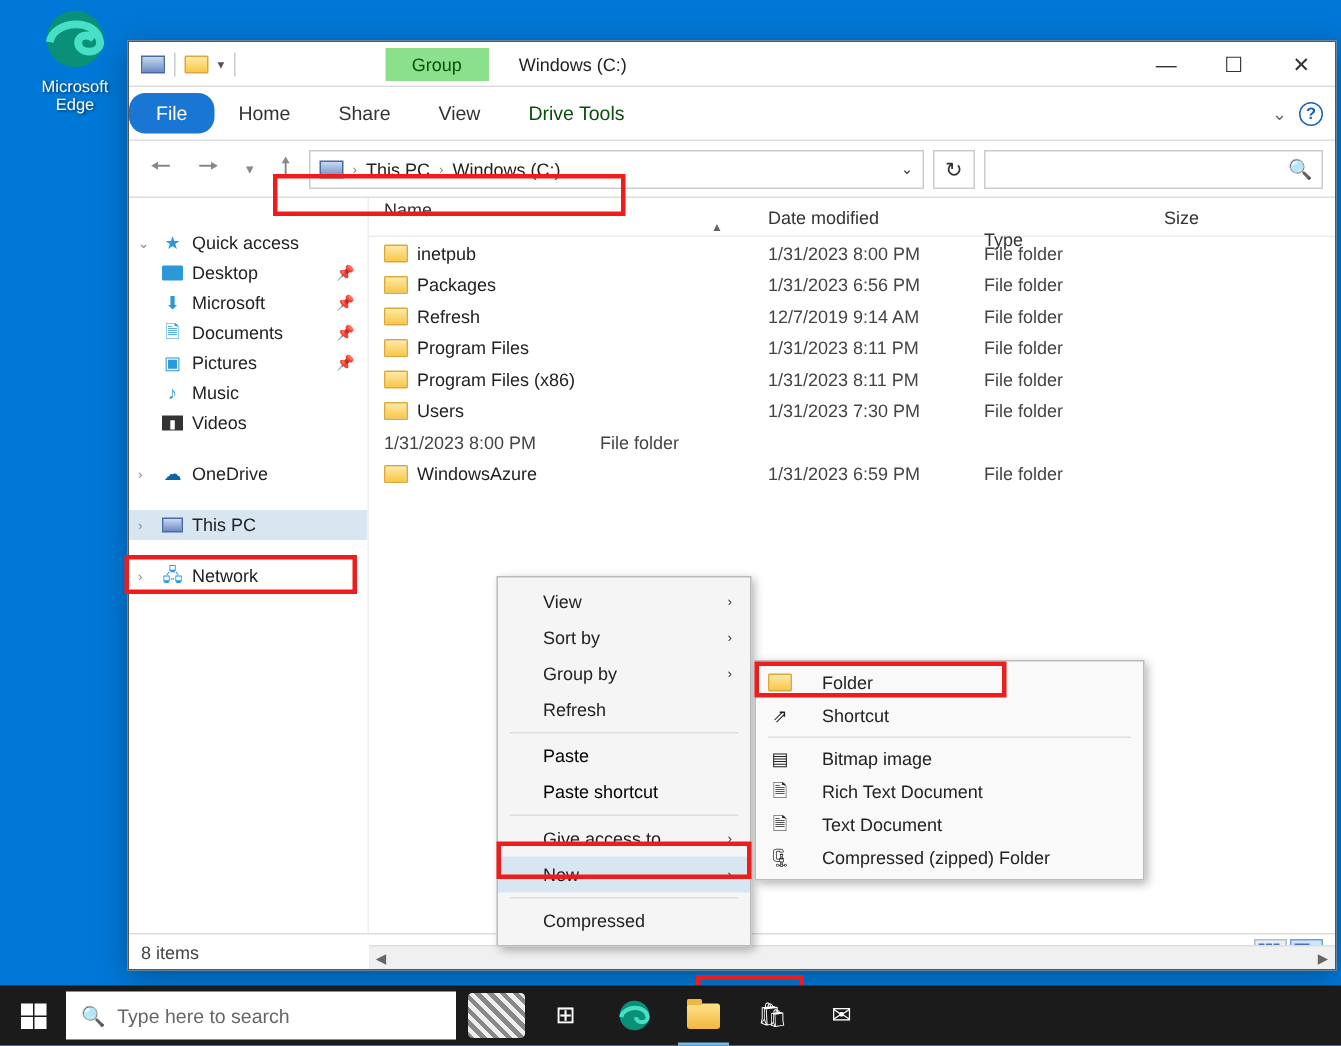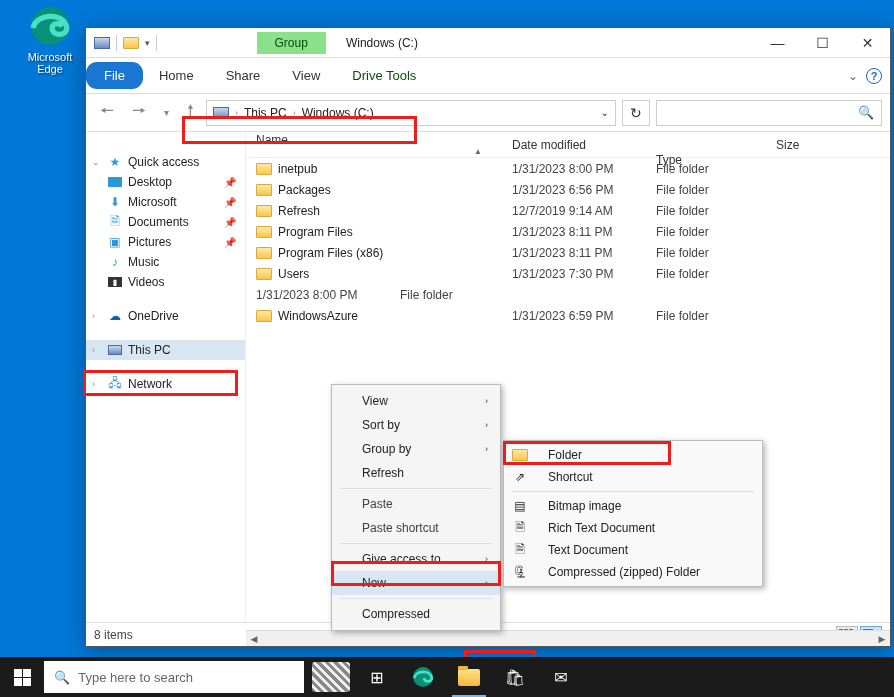--- a/index.html
+++ b/index.html
@@ -77,21 +77,21 @@
   .view-toggles { margin-left: auto; display: flex; gap: 2px; }
   .vt { width: 22px; height: 18px; border: 1px solid #bbb; background: #e3eefb; display: flex; flex-wrap: wrap; padding: 2px; gap: 1px; }
   .vt.details { background: #cfe3f9; border-color: #6da3dd; }
   .vt span { width: 10px; height: 1.5px; background: #4a77b3; }
   .vt.grid span { width: 4px; height: 4px; }
 
   
   .ctx1 { position: absolute; top: 384px; left: 331px; width: 170px; background: #f5f5f5; border: 1px solid #bbb; box-shadow: 2px 2px 6px rgba(0,0,0,.3); padding: 4px 0; font-size: 12px; }
   .ctx-item { padding: 5px 12px 5px 30px; display: flex; align-items: center; color: #222; position: relative; }
   .ctx-item .arrow { margin-left: auto; color: #333; font-size: 9px; }
-  .ctx-item.disabled { color: #404040; }
+  .ctx-item.disabled { color: #000000; }
   .ctx-sep { height: 1px; background: #ddd; margin: 3px 8px; }
   .ctx-item.hover { background: #d8e6f2; }
 
   .ctx2 { position: absolute; top: 440px; left: 503px; width: 260px; background: #f9f9f9; border: 1px solid #bbb; box-shadow: 2px 2px 6px rgba(0,0,0,.3); padding: 3px 0; font-size: 12px; }
   .ctx2 .ctx-item { padding: 4px 12px 4px 44px; }
   .ctx2 .ico-slot { position: absolute; left: 8px; width: 16px; height: 16px; display: flex; align-items: center; justify-content: center; }
   .ctx2 .ico-slot .folder-glyph { width: 16px; height: 12px; }
 
   
   .hl { position: absolute; border: 3px solid #ef1c1c; pointer-events: none; }

